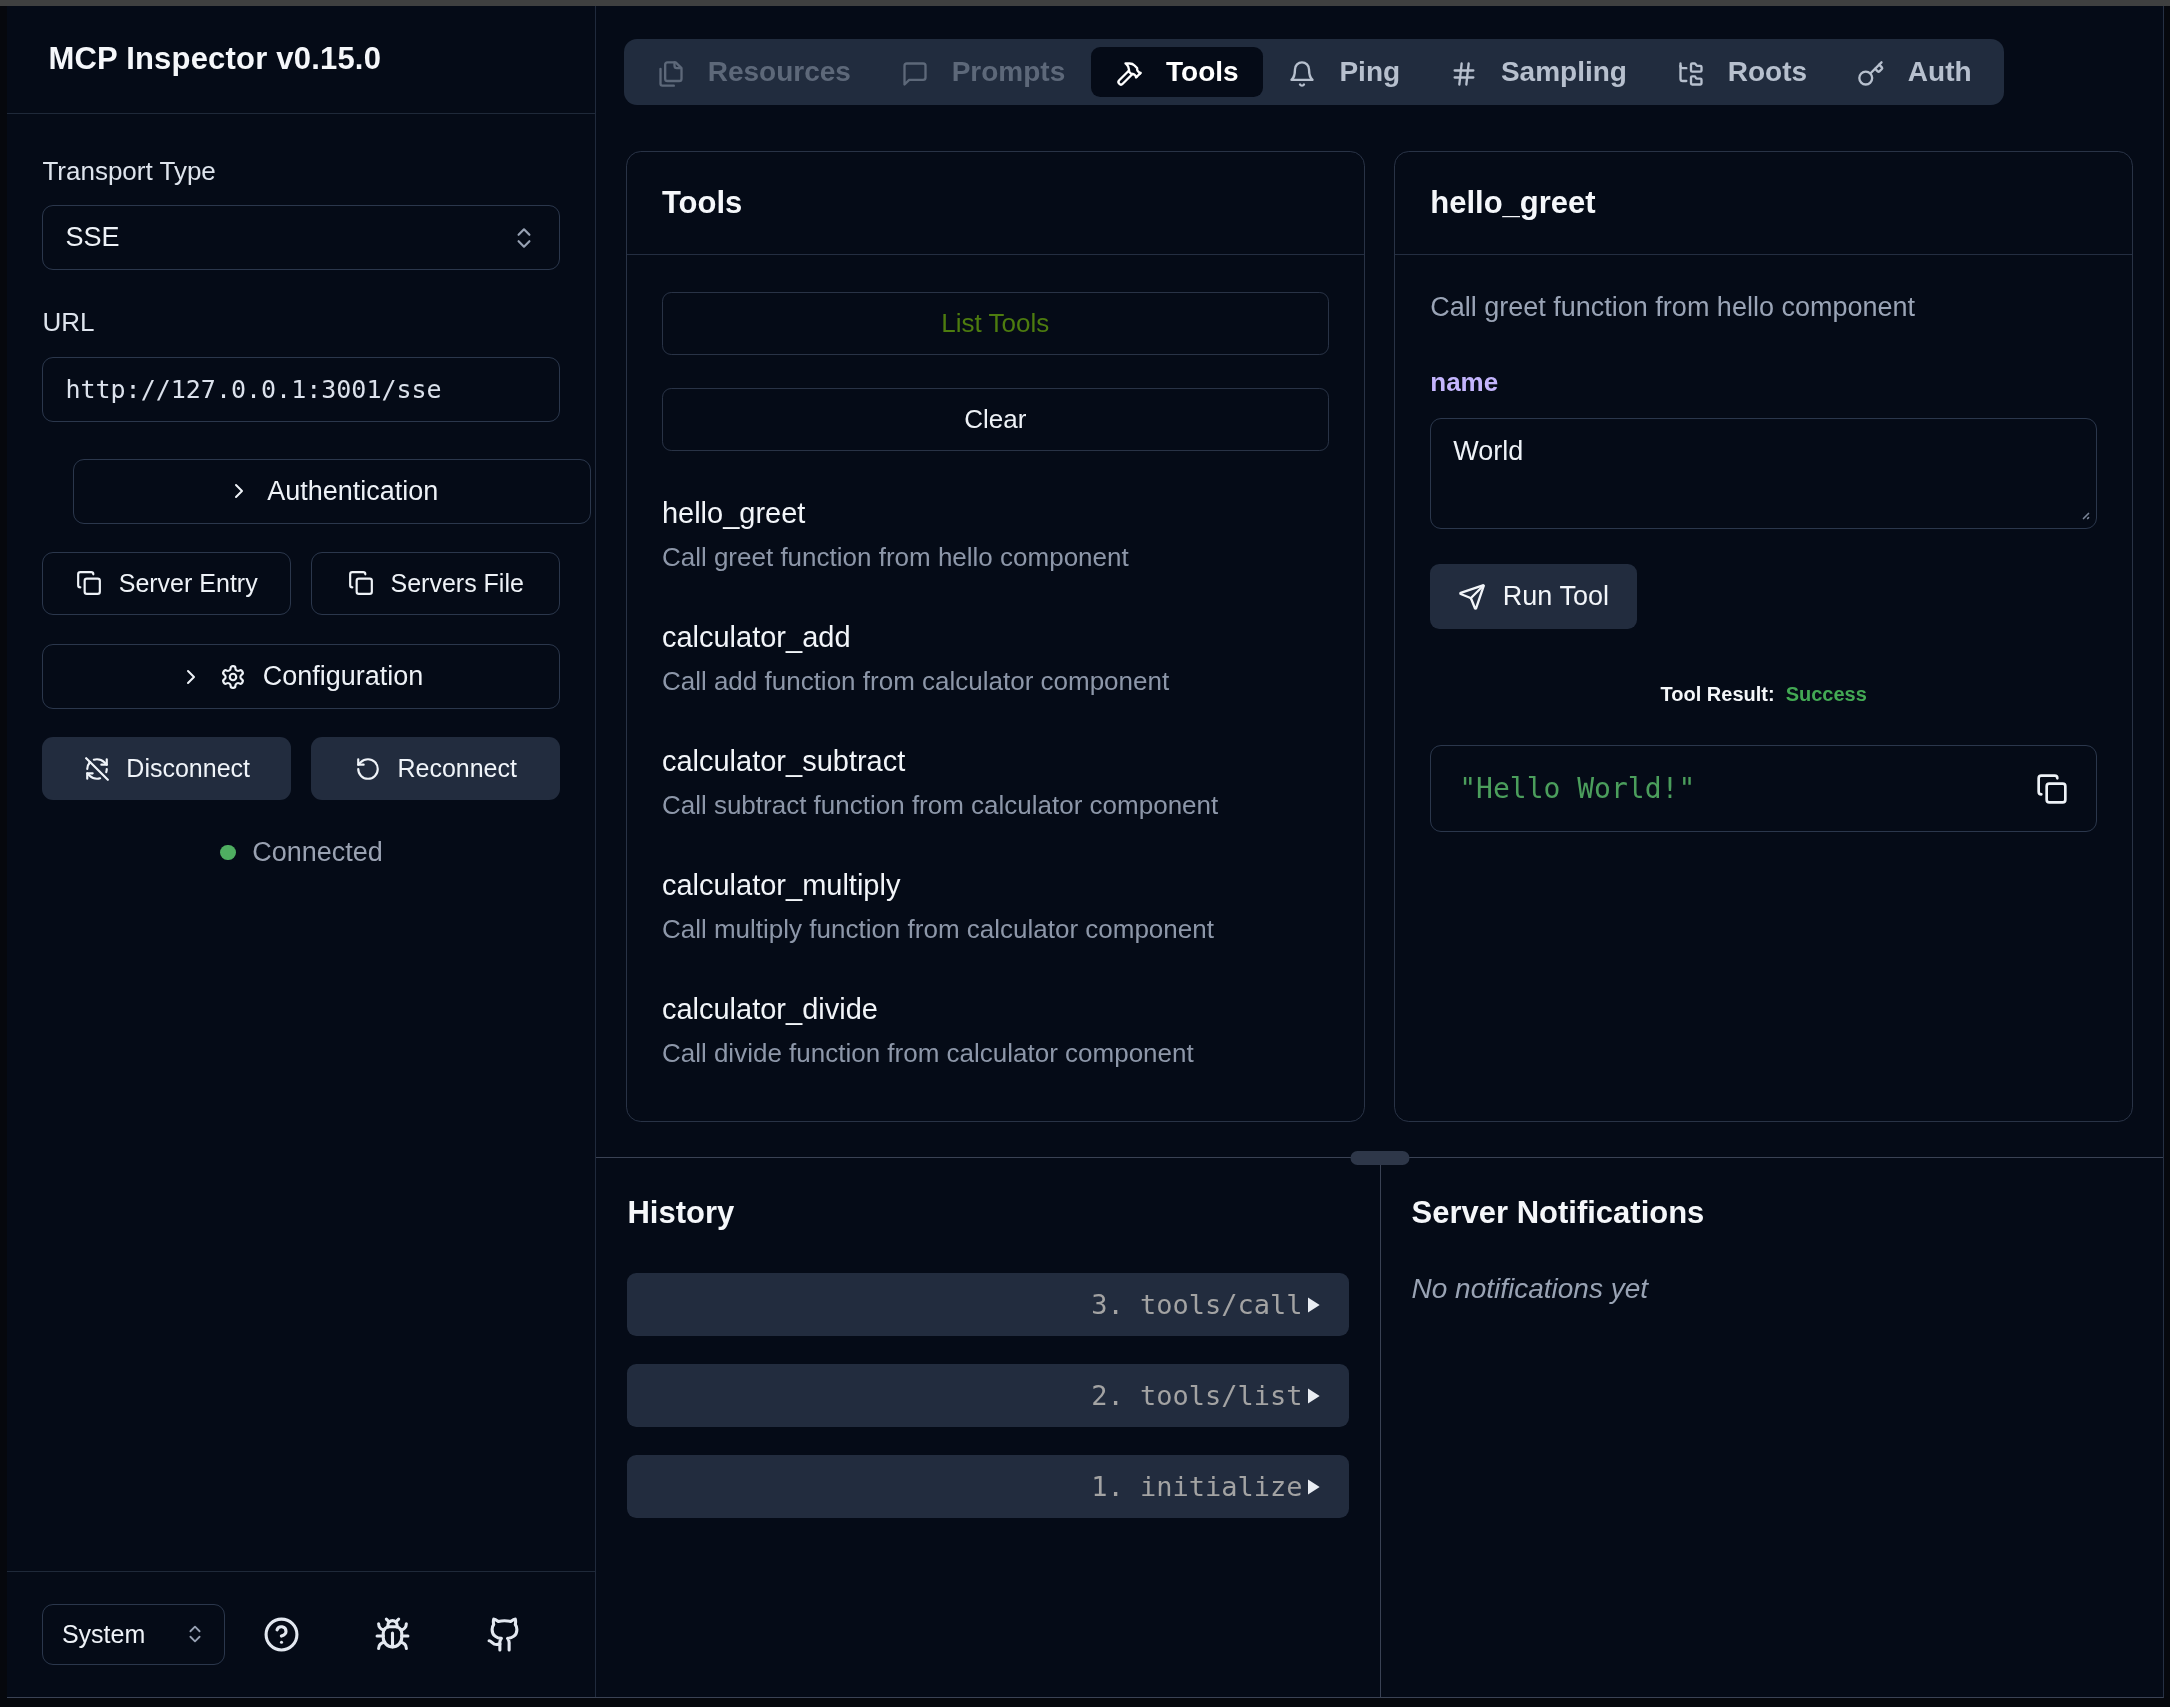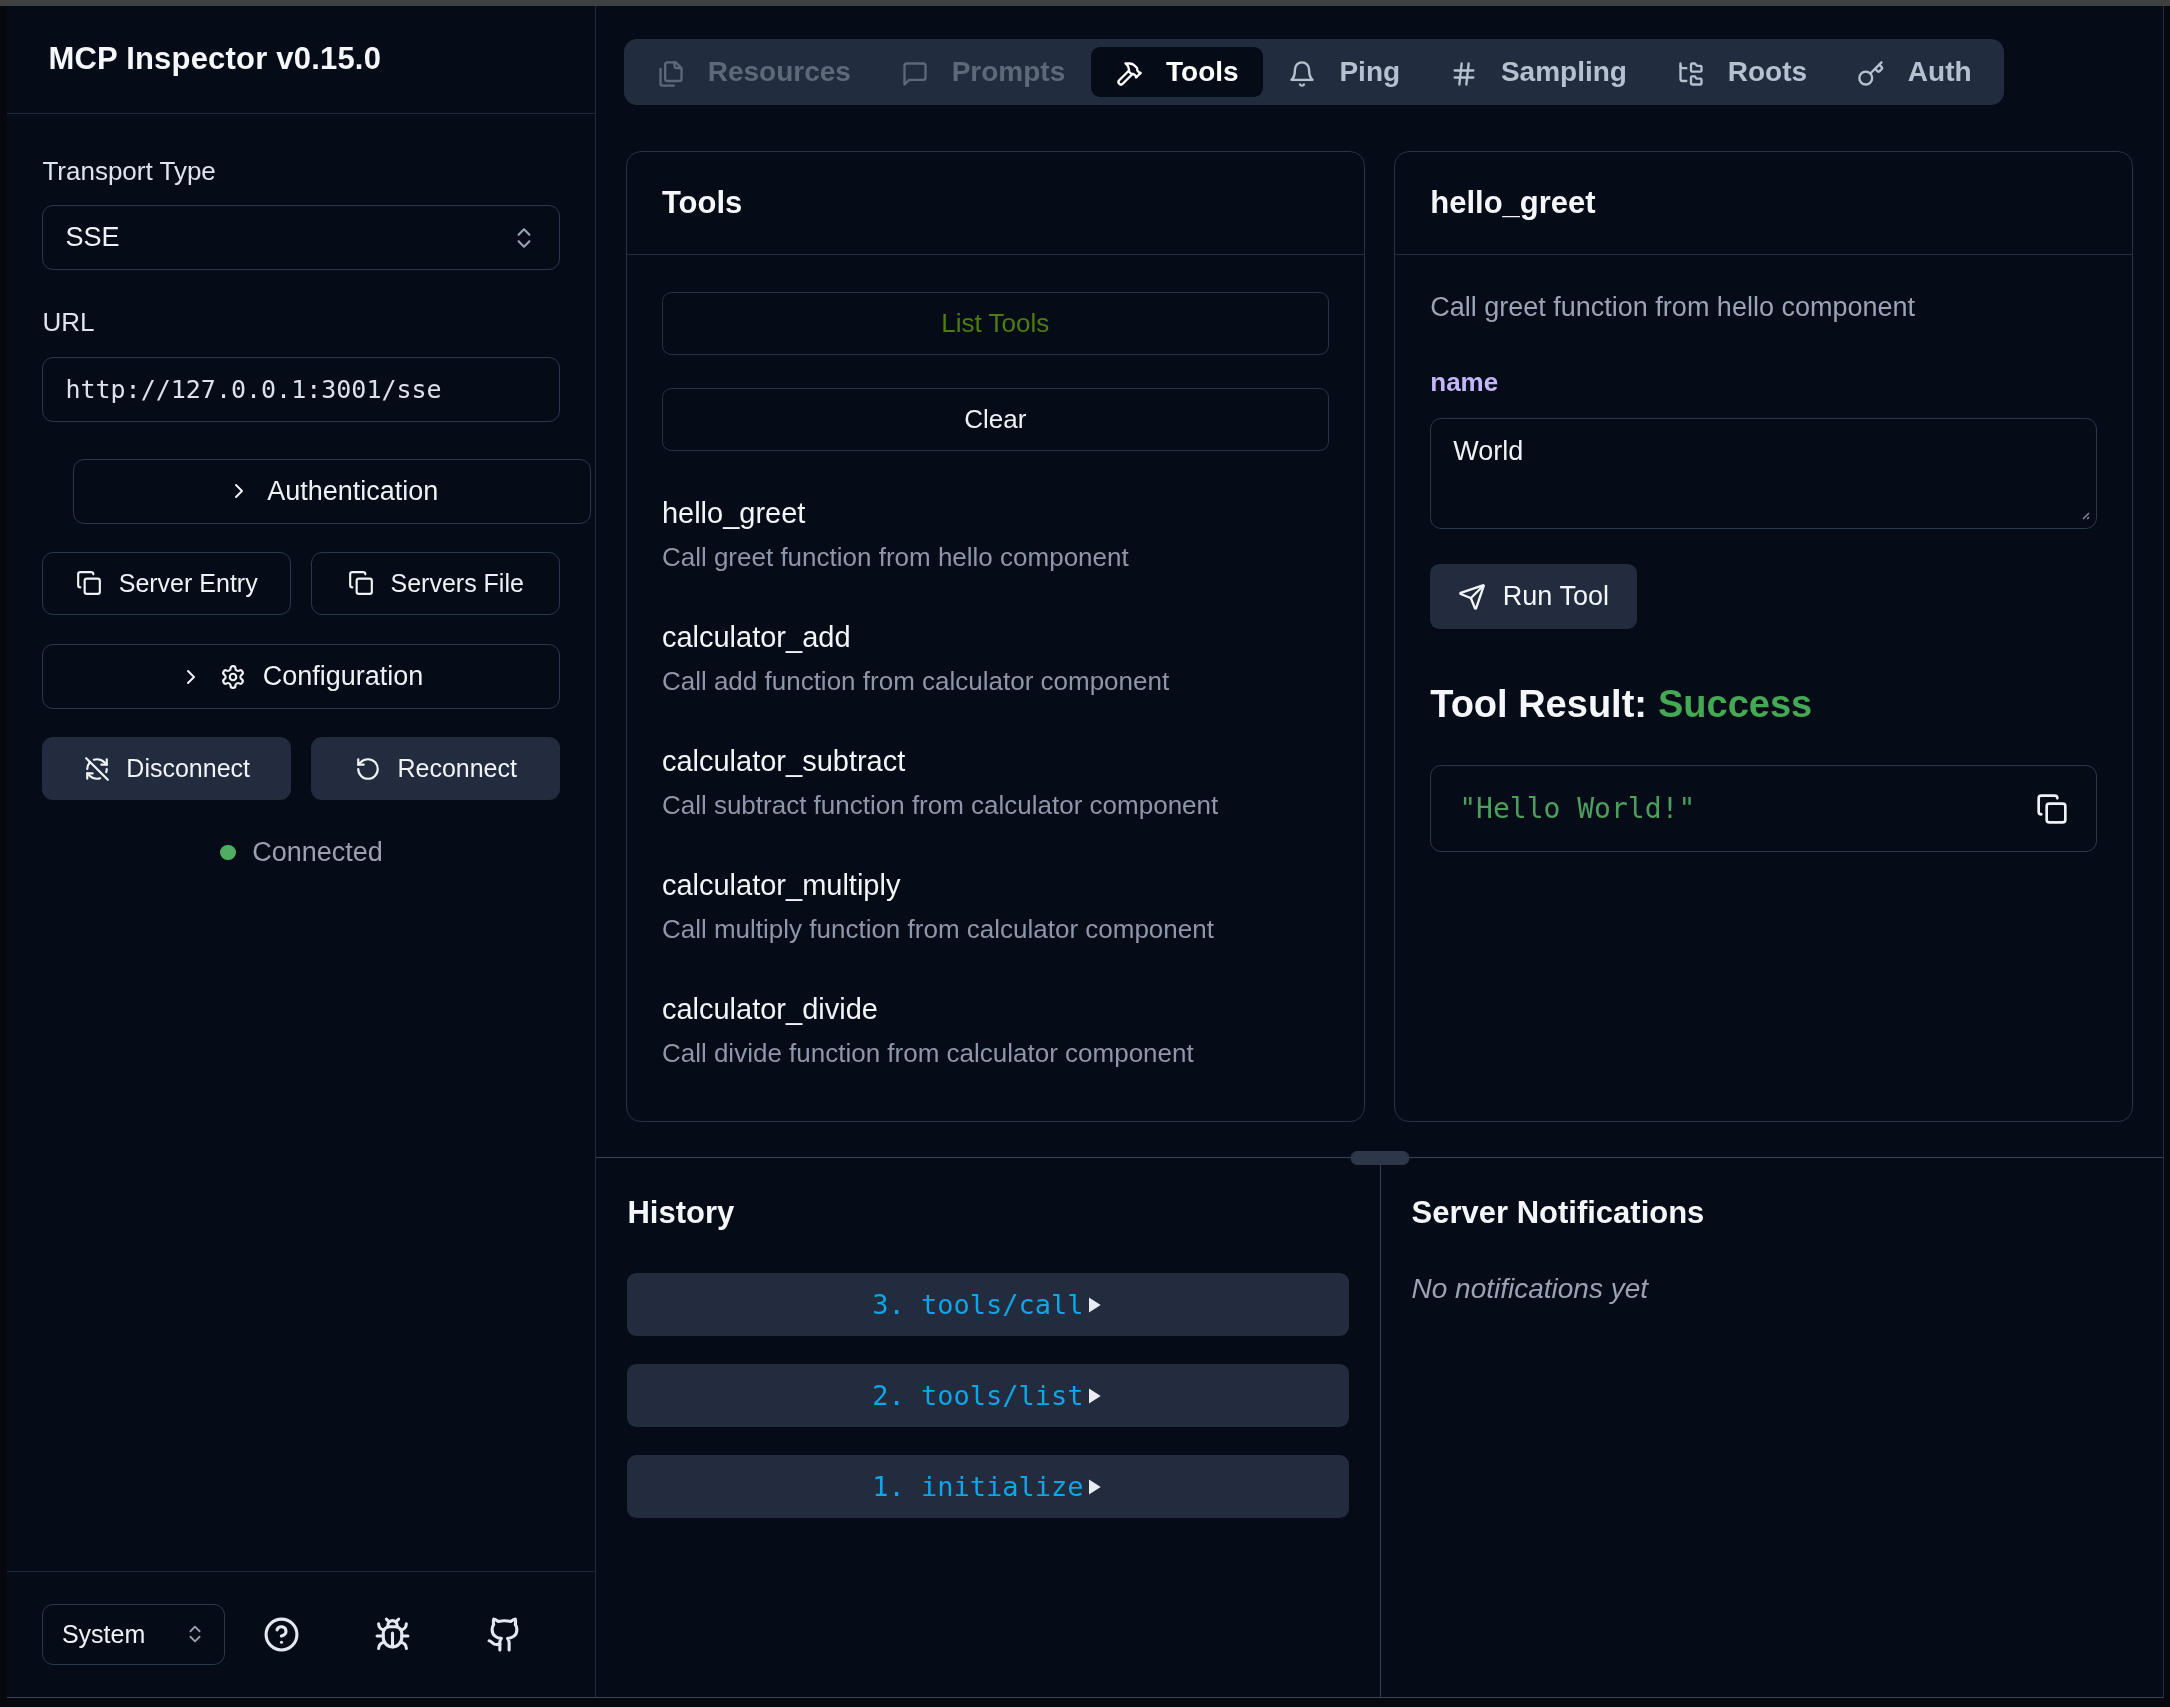--- a/index.html
+++ b/index.html
@@ -101,43 +101,43 @@
     width: 100%; height: 111px; background: transparent; border: 1.8px solid #2b374c; border-radius: 11px;
     color: #eef2f7; font-size: 27px; font-family: inherit; padding: 16.6px 22px; resize: none; outline: none; display: block;
   }
   .resize-glyph { position: absolute; right: 6.5px; bottom: 8.3px; width: 20px; height: 20px; color: #7a8496; pointer-events: none; }
   .run-btn {
     margin-top: 35px; display: inline-flex; align-items: center; gap: 16.6px;
     background: #222c3e; border: none; border-radius: 9.2px; height: 65px; padding: 0 28px;
     color: #f2f5f9; font-size: 27px; font-weight: 500; cursor: pointer; font-family: inherit;
   }
   .run-btn svg { width: 28px; height: 28px; }
-  .result-line { margin-top: 54px; font-size: 38px; font-weight: 700; color: #f5f7fa; }
+  .result-line { margin-top: 54px; font-size: 20px; font-weight: 700; color: #f5f7fa; text-align: center; }
   .result-line .success { color: var(--success-green); margin-left: 11px; }
   .result-box {
     margin-top: 39px; border: 1.8px solid #2b374c; border-radius: 11px; padding: 26px 28px;
     display: flex; align-items: center; justify-content: space-between;
   }
   .result-text { font-family: "DejaVu Sans Mono", monospace; font-size: 28px; color: var(--result-green); }
   .copy-btn { background: none; border: none; color: #eef2f7; cursor: pointer; padding: 0; }
   .copy-btn svg { width: 32px; height: 32px; }
 
   .splitter { margin-top: 35px; position: relative; height: 0; border-top: 1.8px solid #3a4254; flex: none; }
   .splitter-handle {
     position: absolute; top: -7.4px; left: 50%; transform: translateX(-50%);
     width: 59px; height: 14px; border-radius: 7.4px; background: #2e3749; cursor: row-resize;
   }
 
   .bottom-row { flex: 1; min-height: 0; display: flex; }
   .history-section { width: 50%; padding: 37px 31px; }
   .section-title { font-size: 31px; font-weight: 700; color: #f5f7fa; margin-bottom: 42px; }
   .history-item {
     height: 63px; background: #222c3e; border-radius: 9.2px; margin-bottom: 28px; padding: 0 26px;
-    display: flex; align-items: center; justify-content: center; cursor: pointer;
-    font-family: "DejaVu Sans Mono", monospace; font-size: 27px; color: #0ea5e9;
+    display: flex; align-items: center; justify-content: flex-end; cursor: pointer;
+    font-family: "DejaVu Sans Mono", monospace; font-size: 27px; color: #a3a3a3;
   }
   .history-item svg { width: 20px; height: 20px; color: #e9edf3; flex: none; }
   .notifications-section { width: 50%; border-left: 1.8px solid #3a4254; padding: 37px 31px; }
   .empty-note { font-style: italic; font-size: 28px; color: #99a3b4; margin-top: 39px; }
 </style>
 </head>
 <body style="--dot-green: #4fae61; --success-green: #43a954; --result-green: #4b9e5c;">
 
 <div class="top-strip"></div>
 <div class="app">

